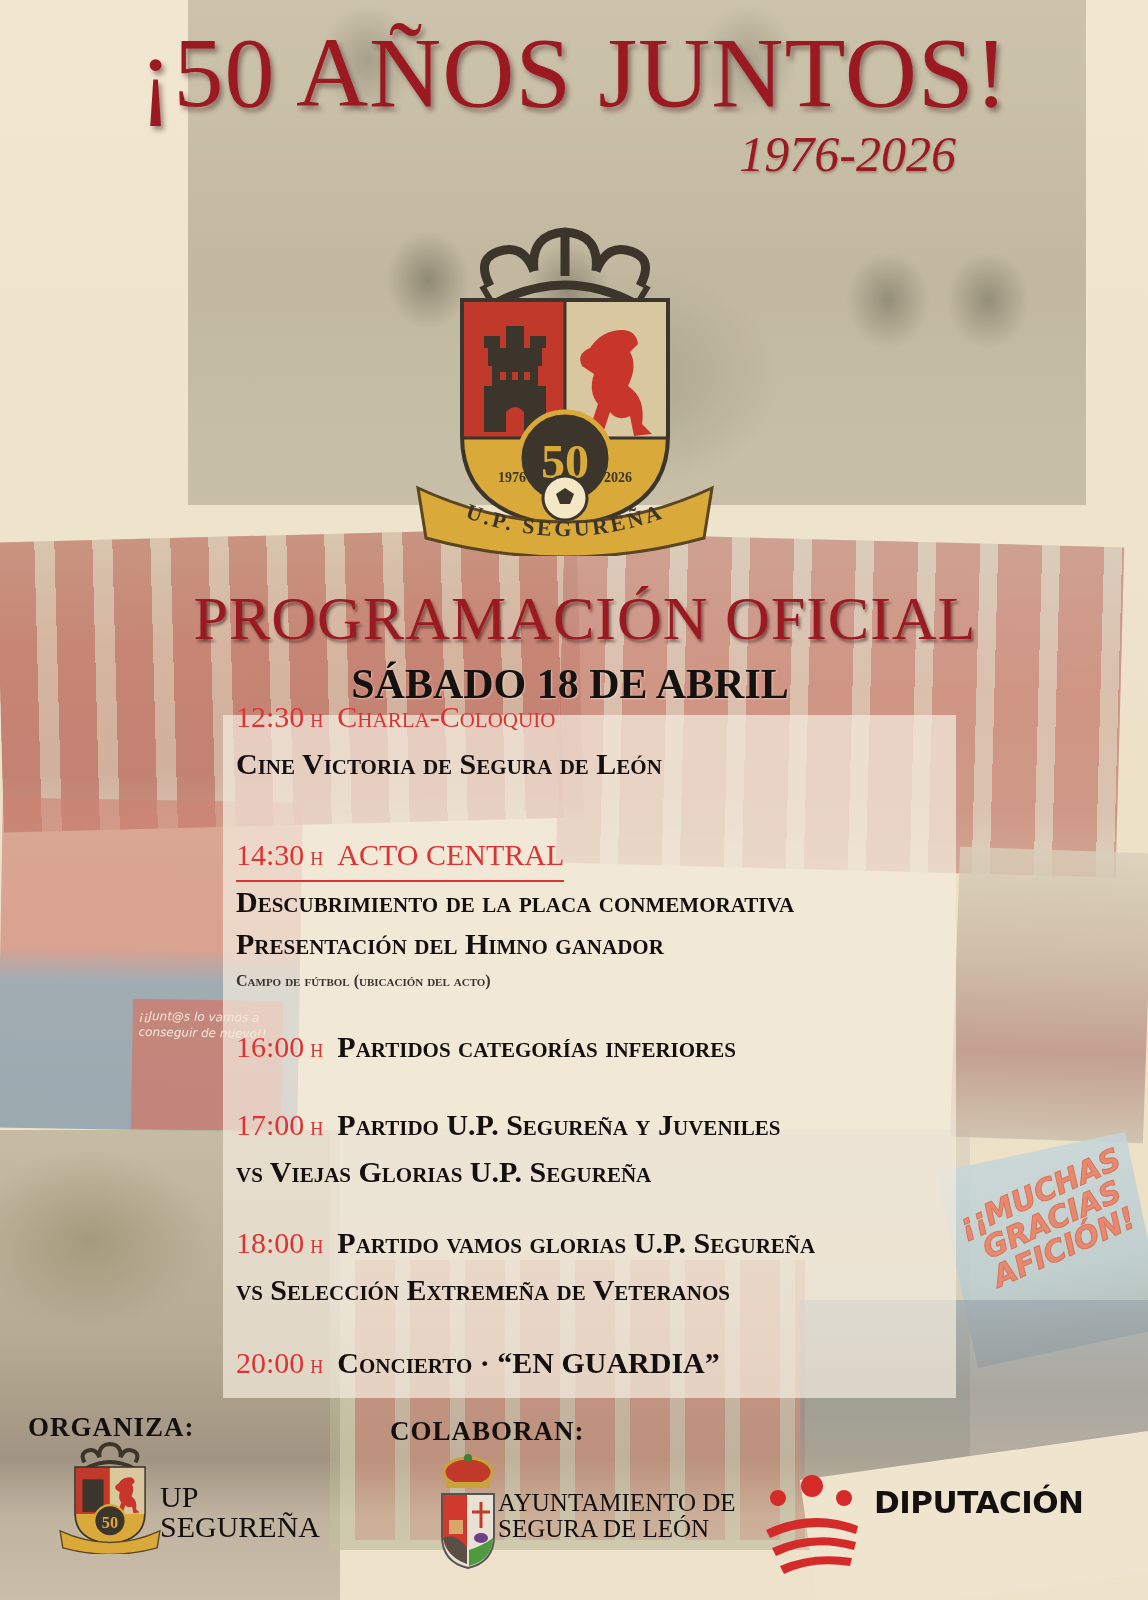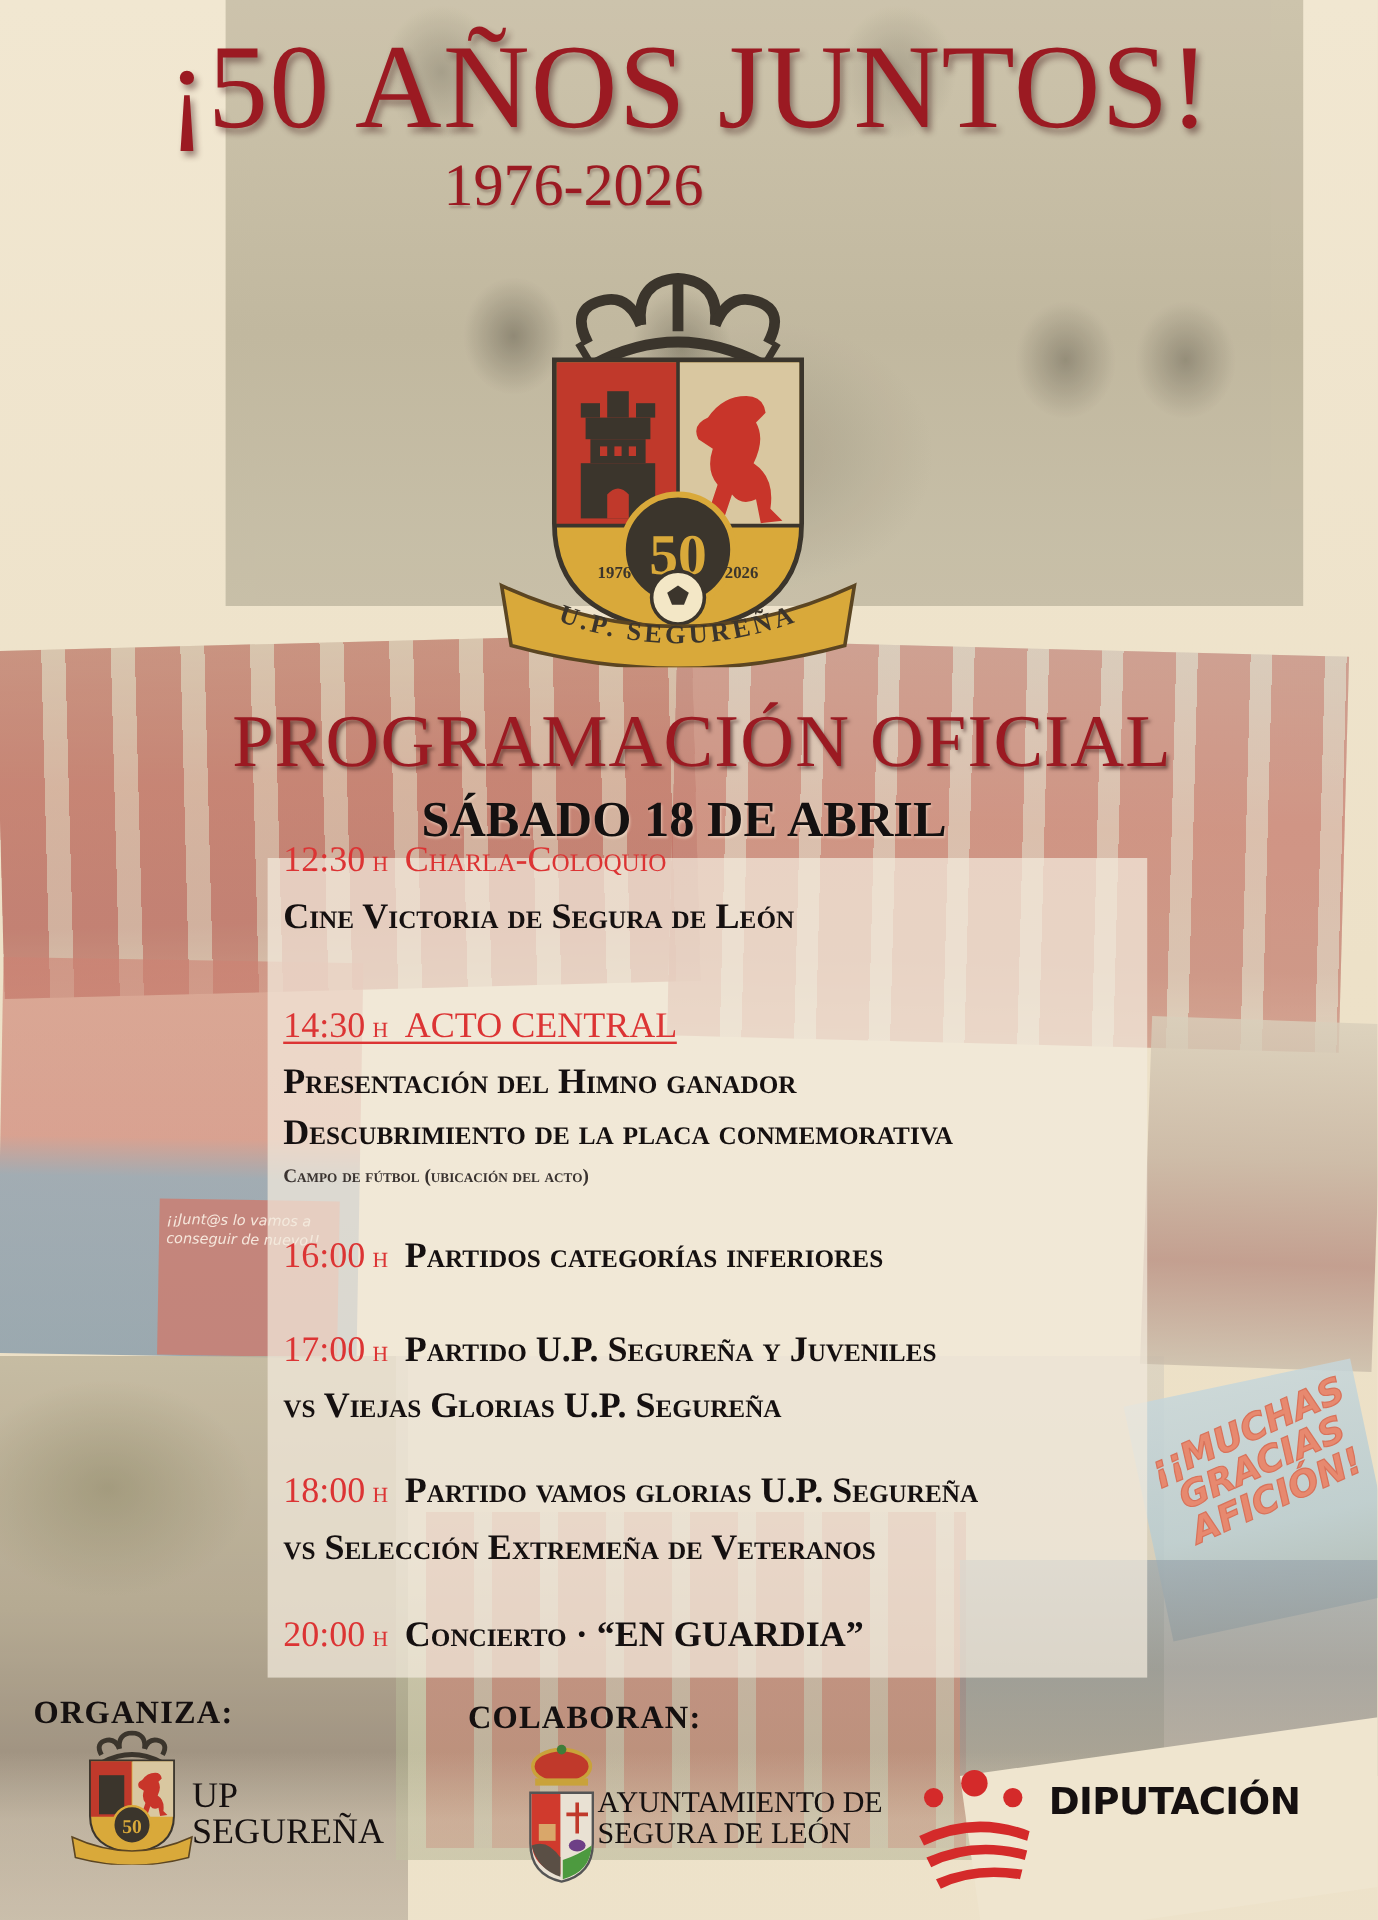--- a/index.html
+++ b/index.html
@@ -104,43 +104,44 @@
     position: absolute; left: 223px; top: 715px; width: 733px; height: 683px;
     background: rgba(242,234,220,.72);
   }
   
   .title {
     position: absolute; left: 0; width: 1148px; top: 18px; text-align: center;
     font-size: 100px; line-height: 110px; color: #9b1a22; letter-spacing: 1px;
     text-shadow: 3px 4px 5px rgba(60,20,20,.45);
   }
   .years {
-    position: absolute; left: 0; width: 956px; top: 124px; text-align: center;
+    position: absolute; left: 0; width: 956px; top: 124px; text-align: right;
     font-size: 50px; line-height: 60px; color: #9b1a22;
     text-shadow: 1px 2px 2px rgba(60,20,20,.25);
+    font-style: italic;
   }
   .prog-title {
     position: absolute; left: 0; width: 1170px; top: 580px; text-align: center;
     font-size: 62px; line-height: 76px; color: #9b1a22; letter-spacing: 1px;
     text-shadow: 2px 3px 3px rgba(40,10,10,.5);
   }
   .date {
     position: absolute; left: 0; width: 1140px; top: 656px; text-align: center;
     font-size: 42px; line-height: 56px; color: #141111; font-weight: bold;
     text-shadow: 1px 1px 2px rgba(255,240,220,.5);
   }
   .ev { position: absolute; left: 236px; width: 720px; font-variant: small-caps; }
   .ev .t { color: #dc3434; font-size: 30px; }
   .ev .h { color: #dc3434; font-size: 26px; margin-left: 2px; }
   .ev .n { color: #151010; font-size: 30px; font-weight: bold; margin-left: 10px; }
   .ev .n-red { color: #dc3434; font-size: 30px; margin-left: 10px; }
   .ev .l { color: #151010; font-size: 30px; font-weight: bold; display: block; line-height: 42px; }
   .ev .s { color: #3a3330; font-size: 16px; font-weight: bold; display: block; line-height: 32px; }
   .ev .row { display: block; line-height: 42px; white-space: nowrap; }
-  .underline { border-bottom: 2px solid #dc3434; padding-bottom: 0; }
+  .underline { border-bottom: 2px solid #dc3434; padding-bottom: 12px; }
 
   .label-small {
     position: absolute; font-size: 27px; color: #151010; font-weight: bold; letter-spacing: 1px;
   }
   .up-text {
     position: absolute; left: 160px; top: 1482px; font-size: 30px; line-height: 30px; color: #151010;
   }
   .ayto-text {
     position: absolute; left: 498px; top: 1490px; font-size: 25px; line-height: 26px; color: #151010;
   }
@@ -239,22 +240,22 @@
   </div>
 
   <div class="ev" style="top:834px;">
     <span class="row">
       <span class="underline">
         <span class="t">14:30</span>
         <span class="h">h</span>
         <span class="n-red">ACTO CENTRAL</span>
       </span>
     </span>
+    <span class="l">Descubrimiento de la placa conmemorativa</span>
     <span class="l">Presentación del Himno ganador</span>
-    <span class="l">Descubrimiento de la placa conmemorativa</span>
     <span class="s">Campo de fútbol (ubicación del acto)</span>
   </div>
 
   <div class="ev" style="top:1026px;">
     <span class="row">
       <span class="t">16:00</span>
       <span class="h">h</span>
       <span class="n">Partidos categorías inferiores</span>
     </span>
   </div>

